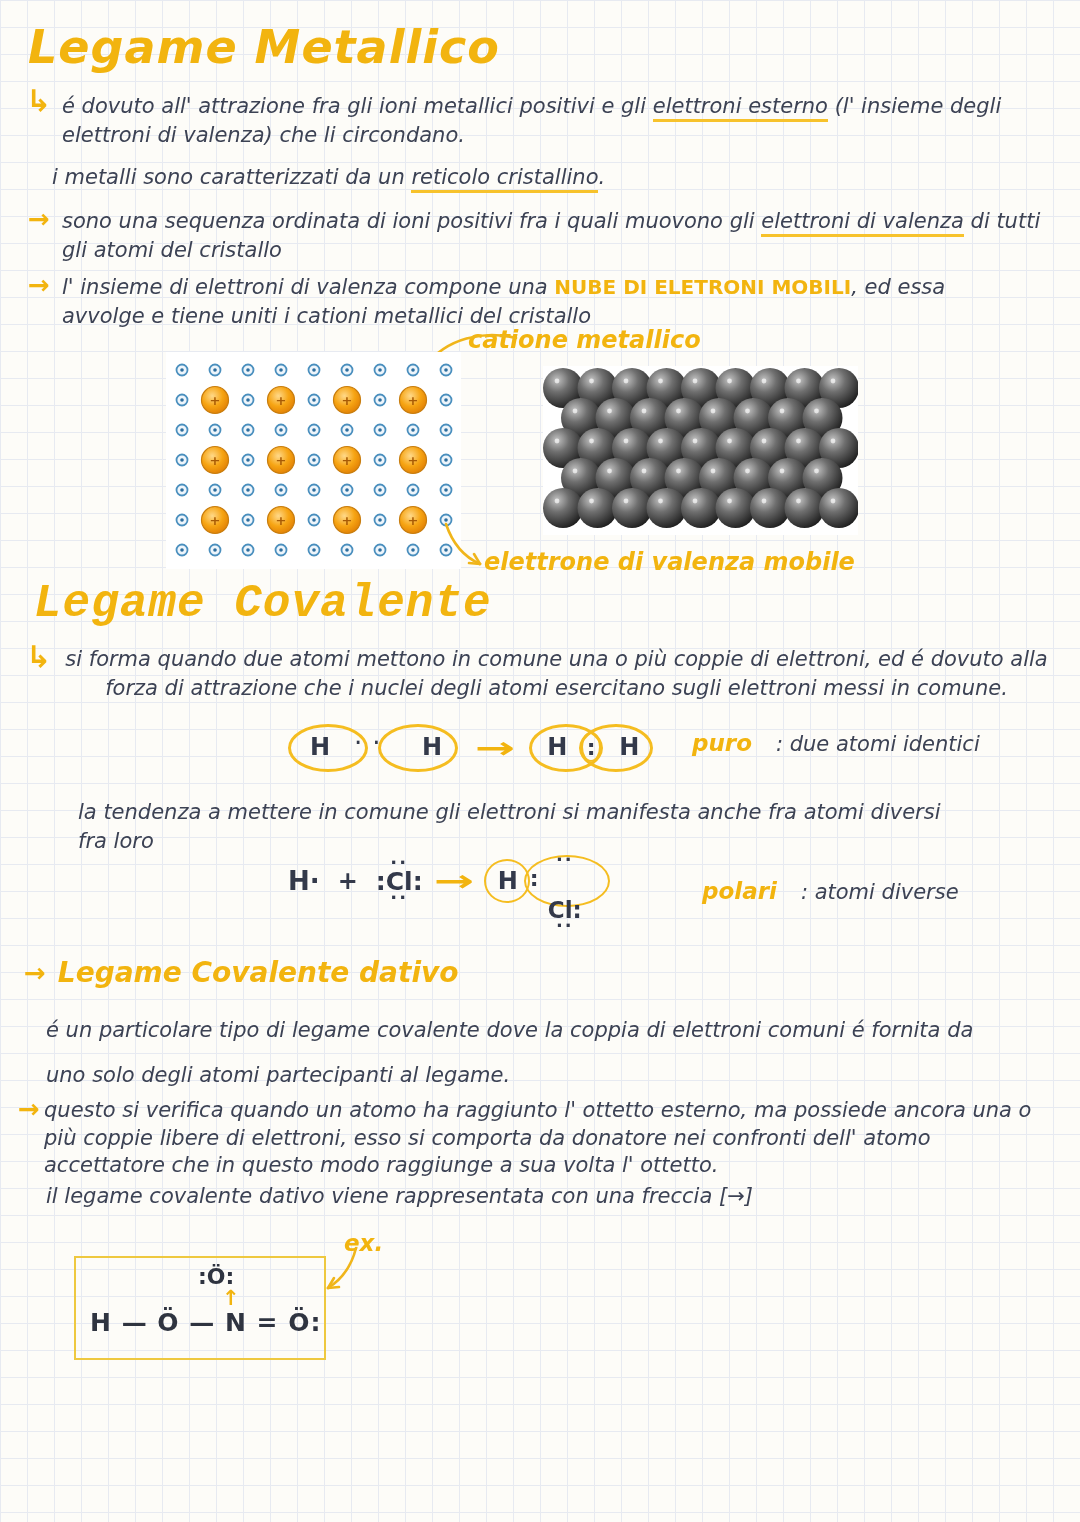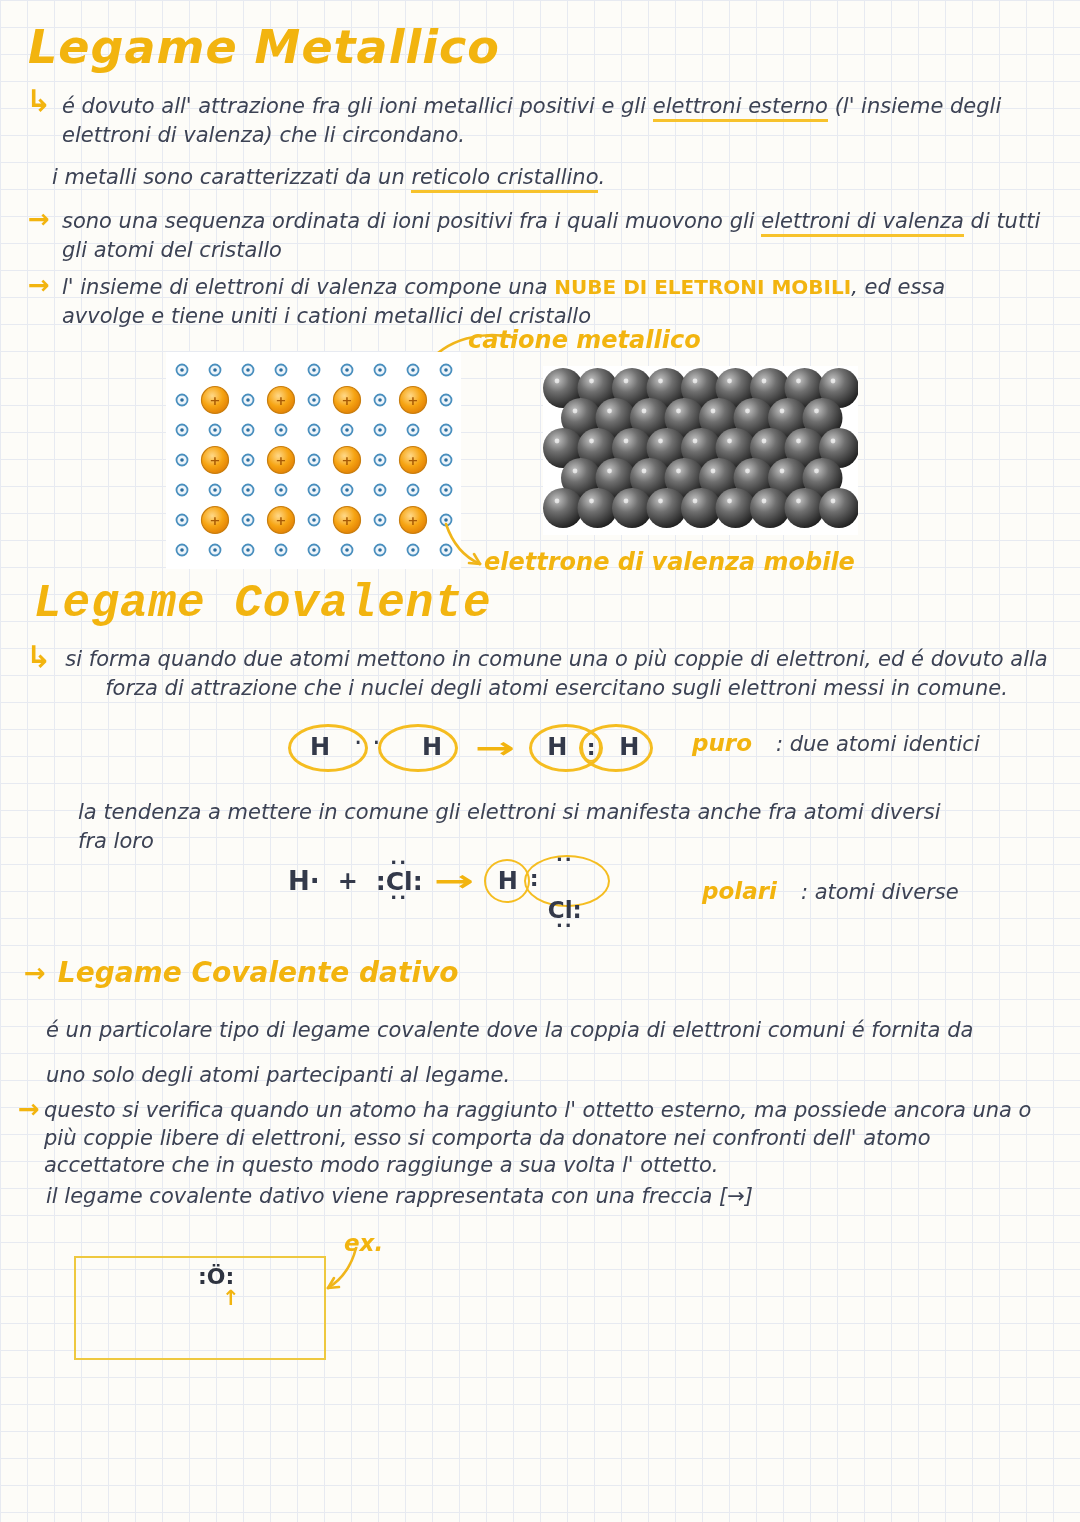--- a/index.html
+++ b/index.html
@@ -407,15 +407,16 @@
   <span class="abs ex-label" style="left:344px;top:1230px;">ex.</span>
   <svg class="abs arrow" style="left:316px;top:1244px;" width="46" height="52" viewBox="0 0 46 52">
     <path d="M40,4 C36,20 28,34 12,44"></path>
     <path d="M12,44 L23,43"></path>
     <path d="M12,44 L18,34"></path>
   </svg>
 
   <div class="abs formula-box" style="left:74px;top:1256px;width:252px;height:104px;">
     <span class="box-o">:Ö:</span>
     <span class="box-arrow">↑</span>
+    <span class="box-formula">H — Ö — N = Ö:</span>
   </div>
 
 </div>
 
 </body></html>

